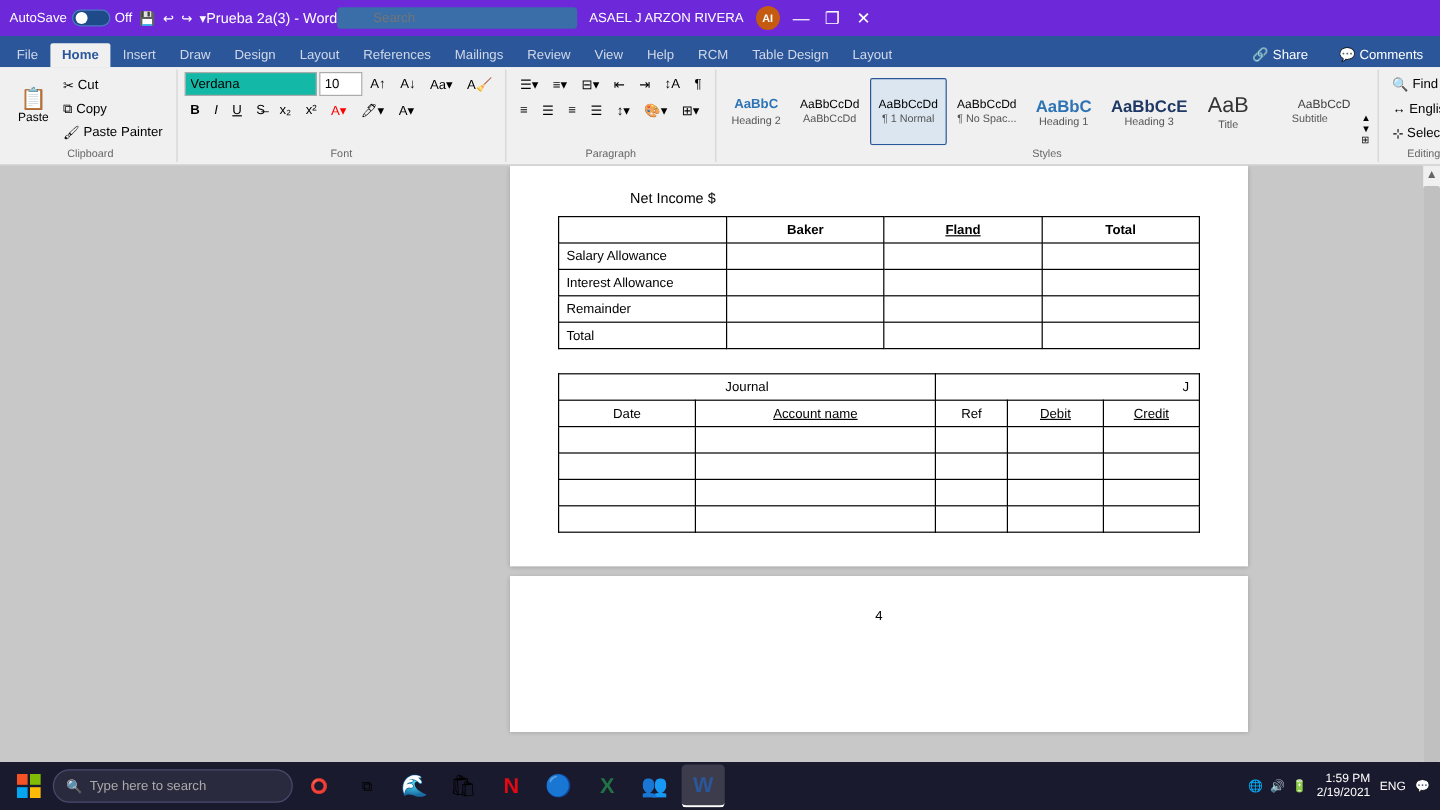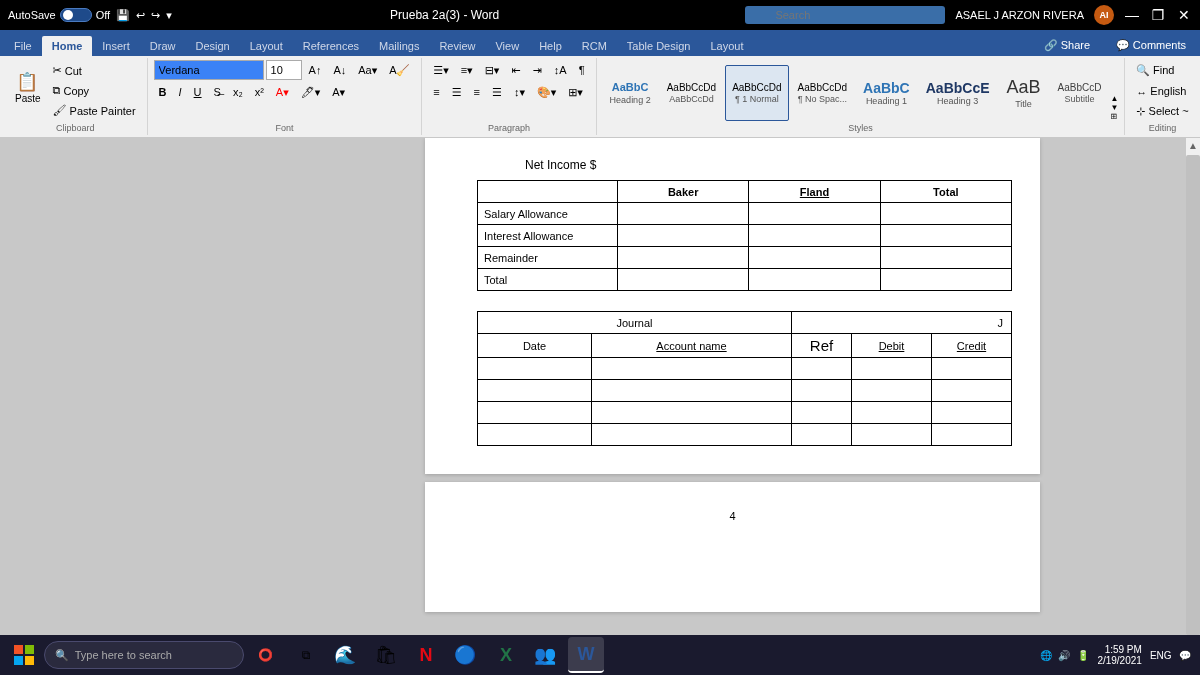--- a/index.html
+++ b/index.html
@@ -1,35 +1,35 @@
 <!DOCTYPE html>
 <html><head>
   <meta charset="utf-8">
   <style>
     * { margin: 0; padding: 0; box-sizing: border-box; }
     body { width: 1200px; height: 675px; overflow: hidden; font-family: 'Segoe UI', Arial, sans-serif; font-size: 12px; background: #f0f0f0; }
 
     
     .title-bar {
-      background: #000000;
+      background: #6d28d9;
       height: 30px;
       display: flex;
       align-items: center;
-      justify-content: space-between;
+      justify-content: flex-start;
       padding: 0 8px;
       color: white;
     }
     .title-bar-left { display: flex; align-items: center; gap: 6px; font-size: 11px; }
     .title-bar-center { font-size: 12px; font-weight: normal; }
     .title-bar-right { display: flex; align-items: center; gap: 10px; font-size: 11px; }
     .title-bar-btn { width: 16px; height: 16px; display: flex; align-items: center; justify-content: center; cursor: pointer; font-size: 14px; }
     .autosave { display: flex; align-items: center; gap: 4px; }
     .autosave-toggle { background: #1e4a8a; border: 1px solid #4a7abf; border-radius: 10px; width: 32px; height: 14px; display: flex; align-items: center; padding: 0 2px; }
     .autosave-knob { width: 10px; height: 10px; background: white; border-radius: 50%; }
-    .search-bar-title { background: #3a6ea8; border: none; color: white; padding: 3px 30px; border-radius: 3px; font-size: 11px; width: 200px; margin-left: 28px; }
+    .search-bar-title { background: #3a6ea8; border: none; color: white; padding: 3px 30px; border-radius: 3px; font-size: 11px; width: 200px; }
     .user-avatar { background: #c55a11; border-radius: 50%; width: 20px; height: 20px; display: flex; align-items: center; justify-content: center; font-size: 9px; color: white; font-weight: bold; }
 
     
     .ribbon-tabs {
       background: #2b579a;
       display: flex;
       align-items: flex-end;
       padding: 0 4px;
       height: 26px;
     }
@@ -97,21 +97,21 @@
       border-radius: 2px;
       font-size: 11px;
       white-space: nowrap;
     }
 
     
     .font-select {
       border: 1px solid #ababab;
       padding: 1px 4px;
       font-size: 11px;
-      background: #3b82f6;
+      background: #14b8a6;
       width: 110px;
       height: 20px;
     }
     .size-select {
       border: 1px solid #ababab;
       padding: 1px 4px;
       font-size: 11px;
       background: white;
       width: 36px;
       height: 20px;
@@ -181,21 +181,21 @@
       font-size: 11px;
       justify-content: space-between;
     }
     .status-left { display: flex; gap: 16px; align-items: center; }
     .status-right { display: flex; gap: 8px; align-items: center; }
 
     
     .doc-table {
       border-collapse: collapse;
       width: 100%;
-      margin: 8px 12px;
+      margin: 8px 0;
     }
     .doc-table td, .doc-table th {
       border: 1px solid #000;
       padding: 3px 6px;
       font-size: 11px;
     }
     .doc-table td { height: 22px; min-width: 60px; }
     .net-income-label { font-size: 12px; text-align: center; margin-bottom: 4px; }
 
     .page-number { text-align: center; font-size: 11px; padding: 8px; }
@@ -374,21 +374,21 @@
       </div>
       <div class="style-item">
         <div class="style-preview" style="font-size:14px;color:#1f3864;font-weight:bold;">AaBbCcE</div>
         <div style="font-size:9px;color:#555;">Heading 3</div>
       </div>
       <div class="style-item">
         <div class="style-preview" style="font-size:18px;color:#333;">AaB</div>
         <div style="font-size:9px;color:#555;">Title</div>
       </div>
       <div class="style-item">
-        <div class="style-preview" style="font-size:10px;color:#404040;">AaBbCcD</div>
+        <div class="style-preview" style="font-size:10px;color:#404040;margin-left:24px;">AaBbCcD</div>
         <div style="font-size:9px;color:#555;">Subtitle</div>
       </div>
       <div style="display:flex;flex-direction:column;justify-content:center;">
         <div style="font-size:8px;cursor:pointer;">▲</div>
         <div style="font-size:8px;cursor:pointer;">▼</div>
         <div style="font-size:8px;cursor:pointer;">⊞</div>
       </div>
     </div>
     <div class="ribbon-group-label">Styles</div>
   </div>
@@ -454,21 +454,21 @@
 
       <table class="doc-table" style="margin-top:20px;">
         <tbody>
             <tr>
           <td colspan="2" style="text-align:center;border:1px solid #000;">Journal</td>
           <td colspan="3" style="text-align:right;border:1px solid #000;padding-right:8px;">J</td>
         </tr>
         <tr>
           <td style="text-align:center;border:1px solid #000;font-size:11px;">Date</td>
           <td style="text-align:center;border:1px solid #000;font-size:11px;text-decoration:underline;">Account name</td>
-          <td style="text-align:center;border:1px solid #000;font-size:15px;">Ref</td>
+          <td style="text-align:center;border:1px solid #000;font-size:11px;">Ref</td>
           <td style="text-align:center;border:1px solid #000;font-size:11px;text-decoration:underline;">Debit</td>
           <td style="text-align:center;border:1px solid #000;font-size:11px;text-decoration:underline;">Credit</td>
         </tr>
         <tr>
           <td style="border:1px solid #000;height:22px;"></td>
           <td style="border:1px solid #000;width:200px;"></td>
           <td style="border:1px solid #000;width:60px;"></td>
           <td style="border:1px solid #000;width:80px;"></td>
           <td style="border:1px solid #000;width:80px;"></td>
         </tr>

